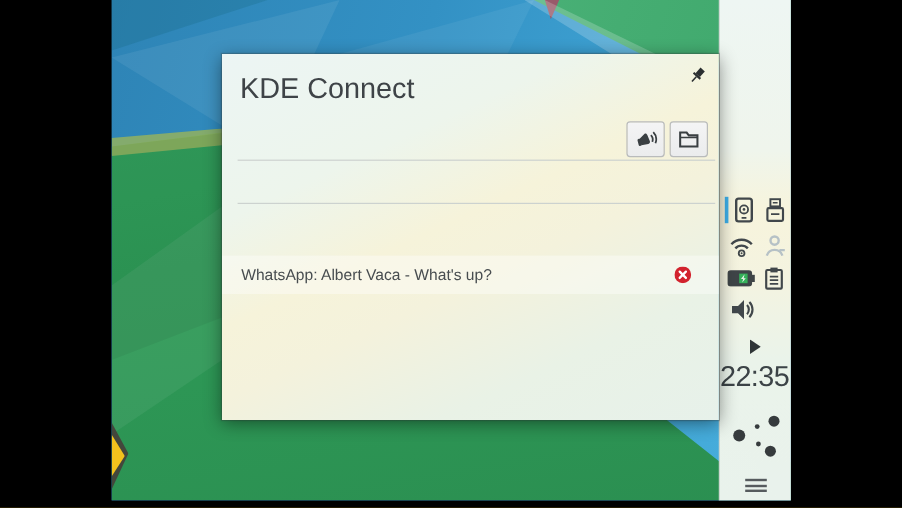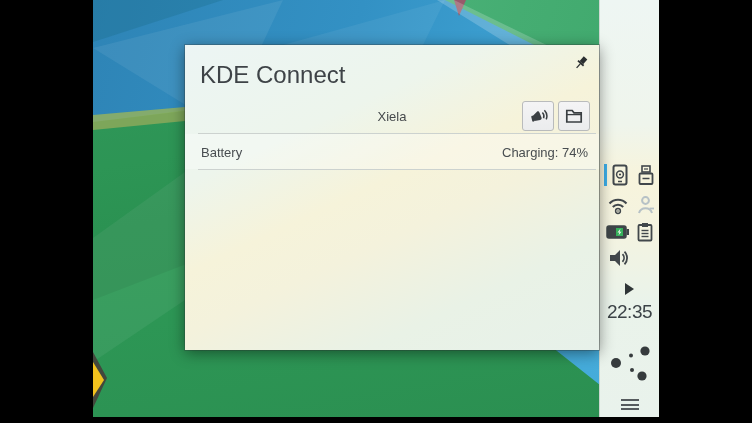--- a/index.html
+++ b/index.html
@@ -27,22 +27,22 @@
 
   
   .panel { position:absolute; left:599px; top:0; width:60px; height:417px;
     background:linear-gradient(180deg,#eef6f3 0%,#eff5ec 30%,#f7f4dc 42%,#f4f3e0 55%,#eaf3ea 72%,#e9f2ec 100%);
     border-left:1px solid rgba(120,130,125,0.25); }
   .tray-ind { position:absolute; left:4px; top:164px; width:3px; height:22px; background:var(--accent,#3daee9); }
   .ticon { position:absolute; color:#41474b; line-height:0; }
   .ticon.dim { color:#b6c1c6; }
   .ticon svg { display:block; }
   .expander { position:absolute; left:25px; top:283px; color:#2f3537; line-height:0; }
-  .clock { position:absolute; left:0; top:301px; width:100%; text-align:center;
-    font-size:19px; color:var(--panel-text,#3c4347); letter-spacing:-0.5px; }
+  .clock { position:absolute; left:0; top:301px; width:100%; 
+    font-size:24px; color:var(--panel-text,#3c4347); letter-spacing:-0.5px; }
   .dots { position:absolute; left:8px; top:343px; color:#363b3d; line-height:0; }
   .hamburger { position:absolute; left:21px; top:399px; width:18px; }
   .hamburger div { height:2px; background:#565b5e; margin-bottom:2.5px; }
 
   
   .popup { position:absolute; left:185px; top:45px; width:414px; height:305px;
     background:linear-gradient(155deg,#ecf5f4 0%,#edf5ec 28%,#f6f3da 46%,#f4f2dc 58%,#e9f2e6 78%,#e7f1ea 100%);
     box-shadow:0 3px 14px rgba(0,0,0,0.45), 0 0 0 1px rgba(60,70,70,0.30); }
   .popup-title { position:absolute; left:15px; top:16px; font-size:24px; color:#3e4347; }
   .pin-btn { position:absolute; right:10px; top:10px; width:16px; height:16px; color:#2b2f31;
@@ -182,21 +182,20 @@
       <svg width="16" height="16" viewBox="0 0 16 16">
         <g transform="rotate(42 8 8)" fill="currentColor">
           <rect x="5.6" y="1.2" width="4.8" height="6.2"></rect>
           <rect x="4.2" y="7.4" width="7.6" height="1.8"></rect>
           <rect x="7.4" y="9.2" width="1.3" height="5.4"></rect>
         </g>
       </svg>
     </button>
 
     <div class="device-row">
-      <div class="device-name">Xiela</div>
 
       <button class="dev-btn ring">
         <svg width="19" height="18" viewBox="0 0 19 18">
           <g transform="rotate(-14 8 9)">
             <path d="M3.5,8.2 L9,4.8 C10.2,4.2 11,5 11.2,6.2 L12,11.6 C12.2,12.8 11.4,13.6 10.2,13.6 L4.4,13.2 Z" fill="#3a3f42"></path>
             <rect x="2.2" y="7.6" width="2.4" height="6" rx="1" fill="#3a3f42"></rect>
           </g>
           <path d="M13.4,5.6 A5.4,5.4 0 0 1 14.6,11.2" fill="none" stroke="#3a3f42" stroke-width="1.5"></path>
           <path d="M15.4,3.2 A8.6,8.6 0 0 1 17.2,12.4" fill="none" stroke="#3a3f42" stroke-width="1.5"></path>
         </svg>
@@ -205,23 +204,29 @@
       <button class="dev-btn browse">
         <svg width="18" height="16" viewBox="0 0 18 16">
           <path d="M1.8,2.5 H7.2 L9,4.8 H16.2 V14 H1.8 Z" fill="none" stroke="#3a3f42" stroke-width="1.7"></path>
           <line x1="1.8" y1="6.6" x2="16.2" y2="6.6" stroke="#3a3f42" stroke-width="1.3"></line>
         </svg>
       </button>
     </div>
 
     <div class="sep" style="top:88px;"></div>
 
-    <div class="row" style="top:89px; height:35px; background:rgba(255,255,255,0.30);">
-      <span class="rlabel">Battery</span>
-      <span class="rvalue">Charging: 74%</span>
+
+    <div class="sep" style="top:124px;"></div>
+
+
+    <div class="row" style="top:168px; height:32px;">
+      <span class="rlabel">WhatsApp: Albert Vaca - What's up?</span>
+      <button class="dismiss-btn">
+        <svg width="14" height="14" viewBox="0 0 14 14">
+          <circle cx="7" cy="7" r="7" fill="var(--dismiss-red,#d2232e)"></circle>
+          <line x1="4.4" y1="4.4" x2="9.6" y2="9.6" stroke="#fff" stroke-width="1.9" stroke-linecap="round"></line>
+          <line x1="9.6" y1="4.4" x2="4.4" y2="9.6" stroke="#fff" stroke-width="1.9" stroke-linecap="round"></line>
+        </svg>
+      </button>
     </div>
-
-    <div class="sep" style="top:124px;"></div>
-
-
   </div>
 
 </div>
 
 </body></html>

